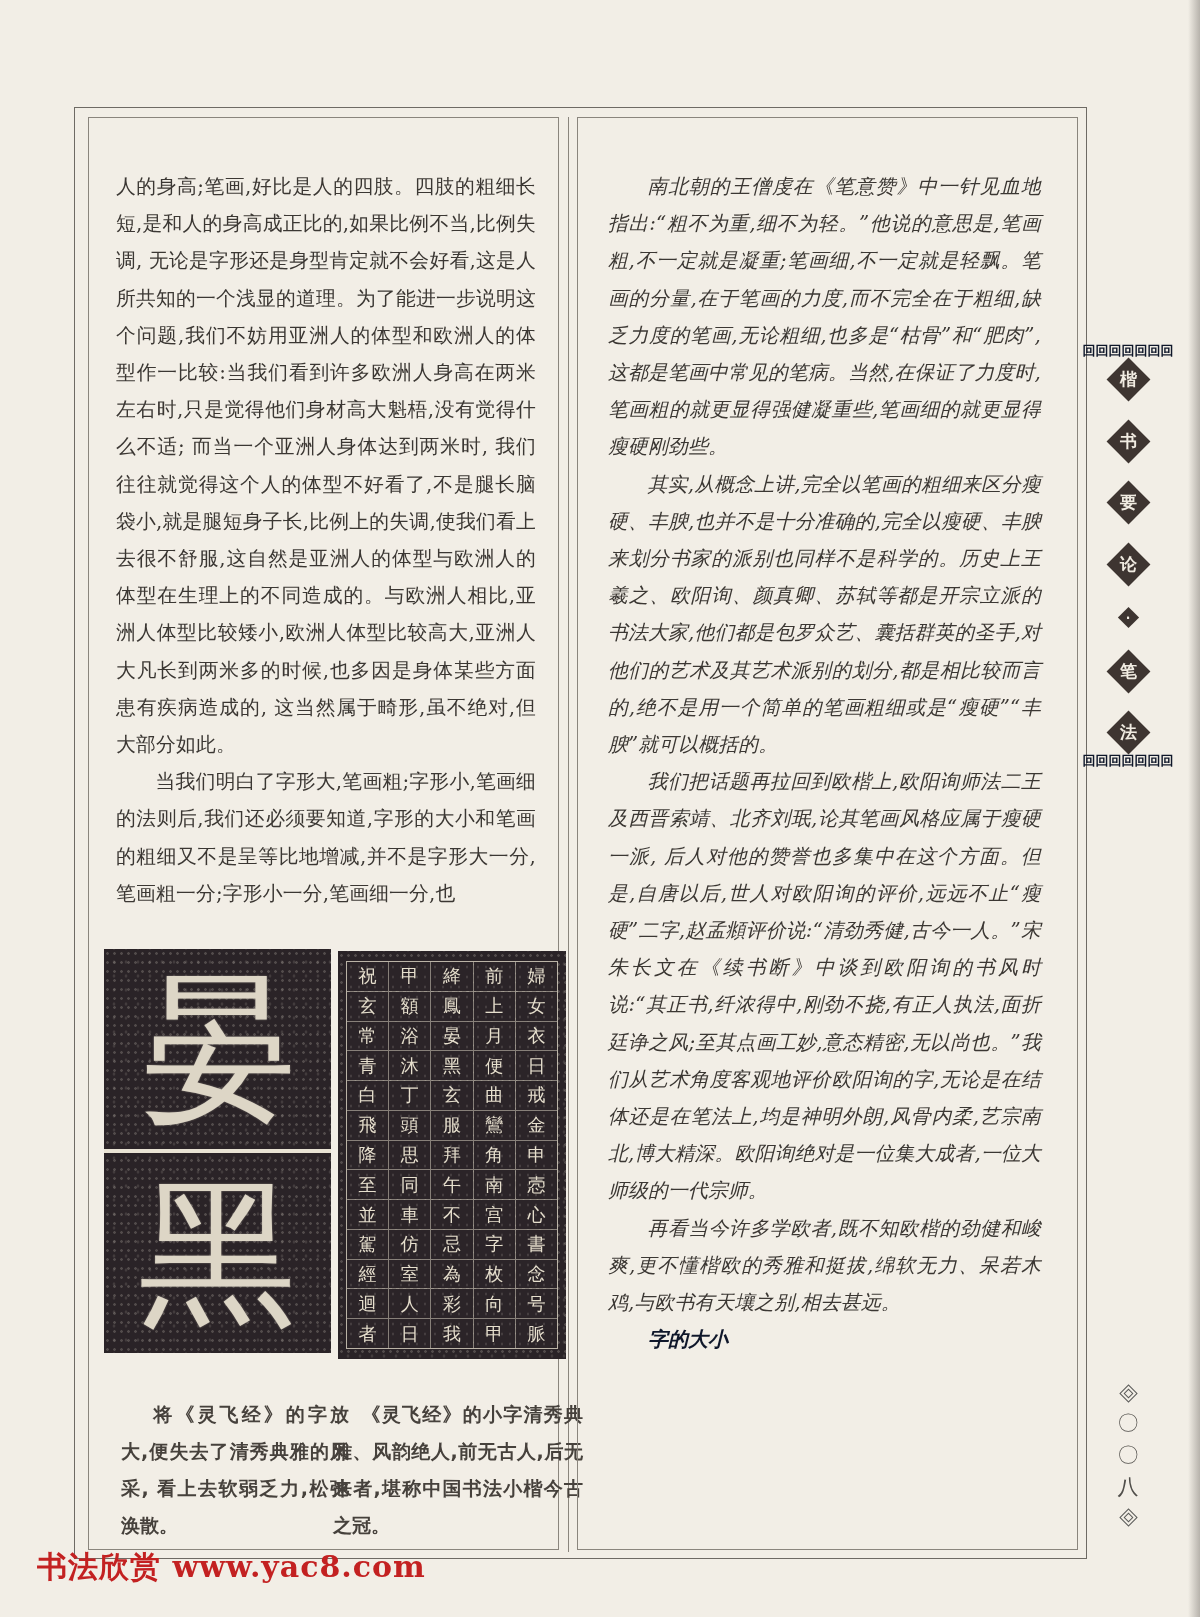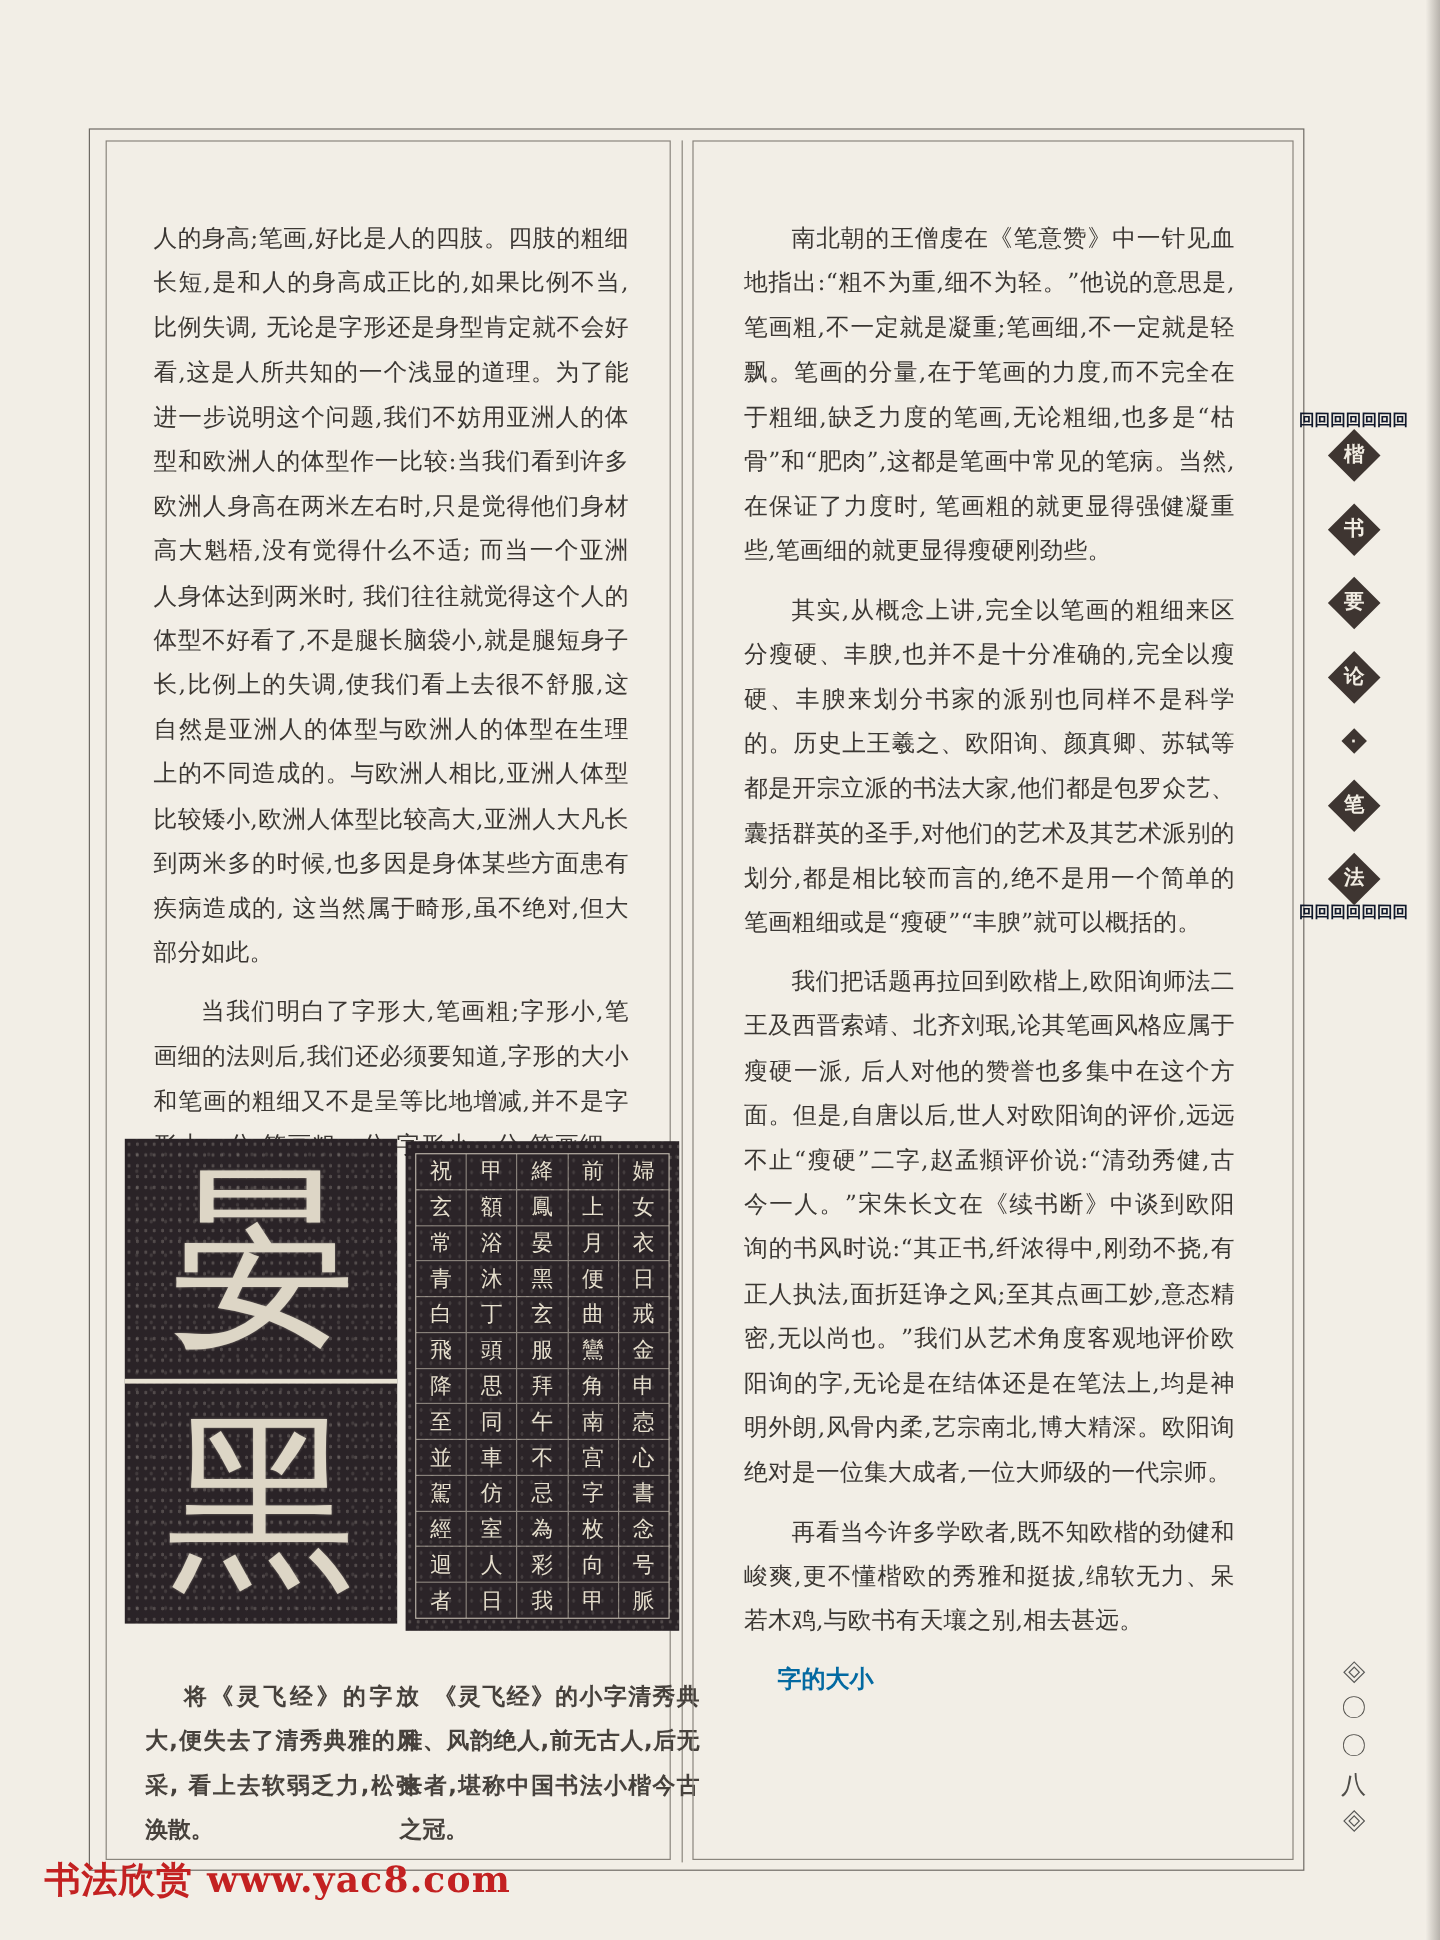--- a/index.html
+++ b/index.html
@@ -16,29 +16,29 @@
   .col-box{
     position:absolute;top:117px;height:1433px;border:1px solid #8a857d;
     box-sizing:border-box;
   }
   .col-left{left:88px;width:471px;}
   .col-right{left:577px;width:501px;}
   .col-divider{
     position:absolute;left:568px;top:117px;width:1px;height:1435px;background:#8a857d;
   }
   .text-flow-left{position:absolute;left:0;top:0;width:100%;box-sizing:border-box;padding:50px 22px 0 27px;}
-  .text-flow-right{position:absolute;left:0;top:0;width:100%;box-sizing:border-box;padding:50px 36px 0 30px;}
+  .text-flow-right{position:absolute;left:0;top:0;width:100%;box-sizing:border-box;padding:50px 36px 0 30px;font-style:italic;}
   p.body-par{
-    margin:12px;font-size:19.8px;line-height:37.2px;text-align:justify;
+    margin:0;font-size:19.8px;line-height:37.2px;text-align:justify;
     text-justify:inter-ideograph;text-align-last:left;letter-spacing:0.2px;
   }
   p.ind{text-indent:2em;}
   .sec-heading{
     font-family:"DejaVu Sans", sans-serif;font-weight:bold;font-size:20px;
-    line-height:37.2px;padding-left:2em;color:#0369a1;
+    line-height:37.2px;padding-left:2em;color:#0f172a;
   }
   
   .speckle{
     background-color:#2a2327;
     background-image:
       radial-gradient(rgba(240,234,220,0.20) 1px, transparent 1.4px),
       radial-gradient(rgba(240,234,220,0.12) 1px, transparent 1.7px);
     background-size:7px 9px, 12px 14px;
     background-position:0 0, 4px 6px;
   }

